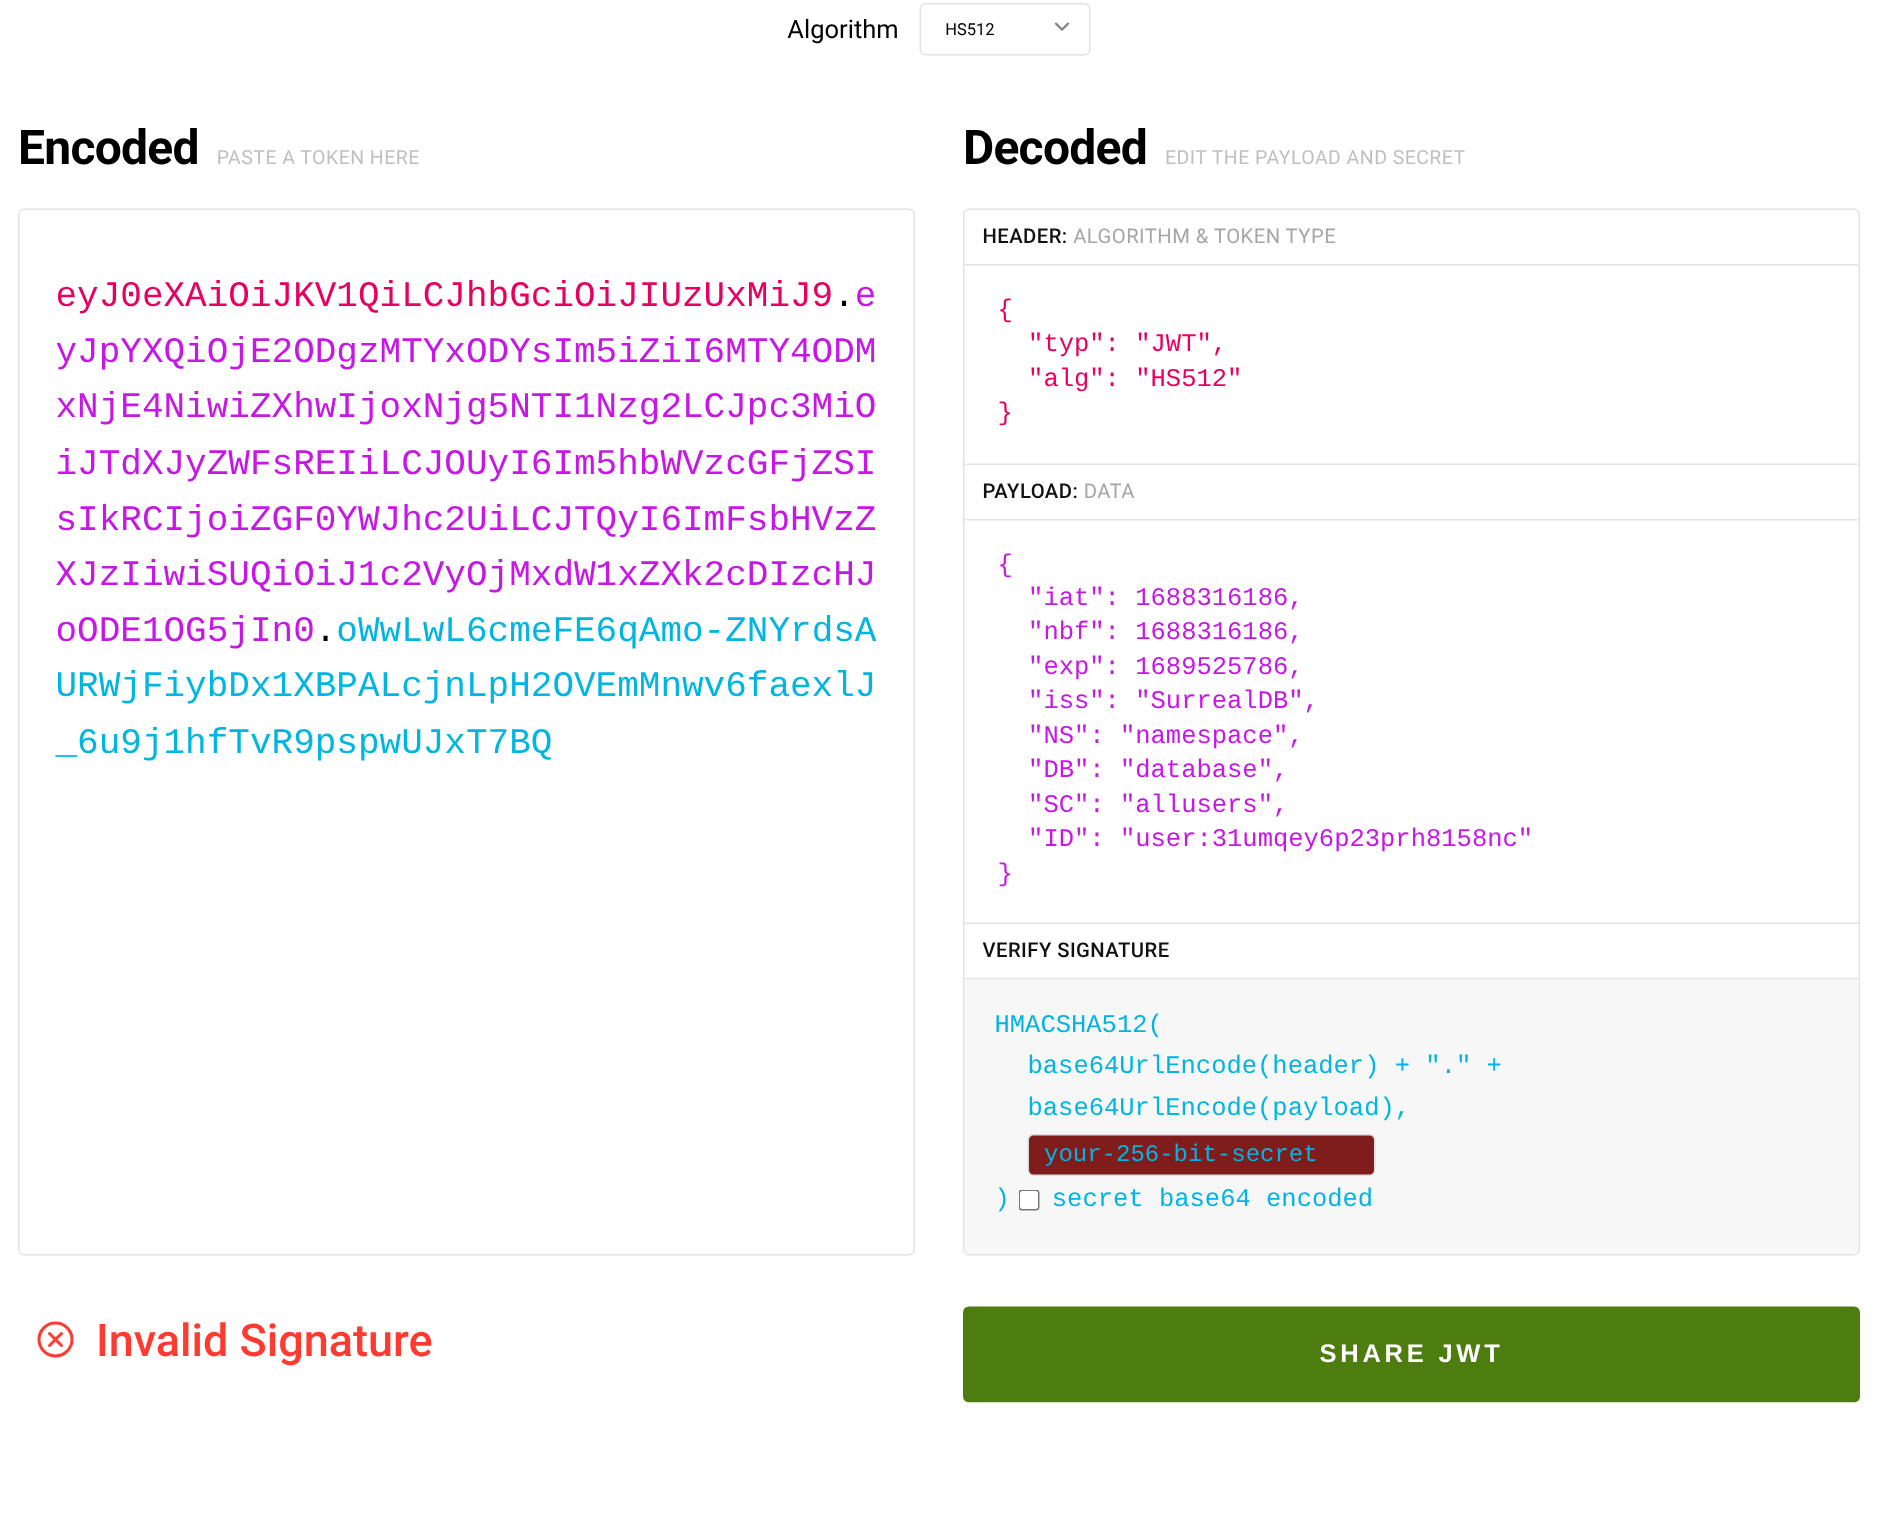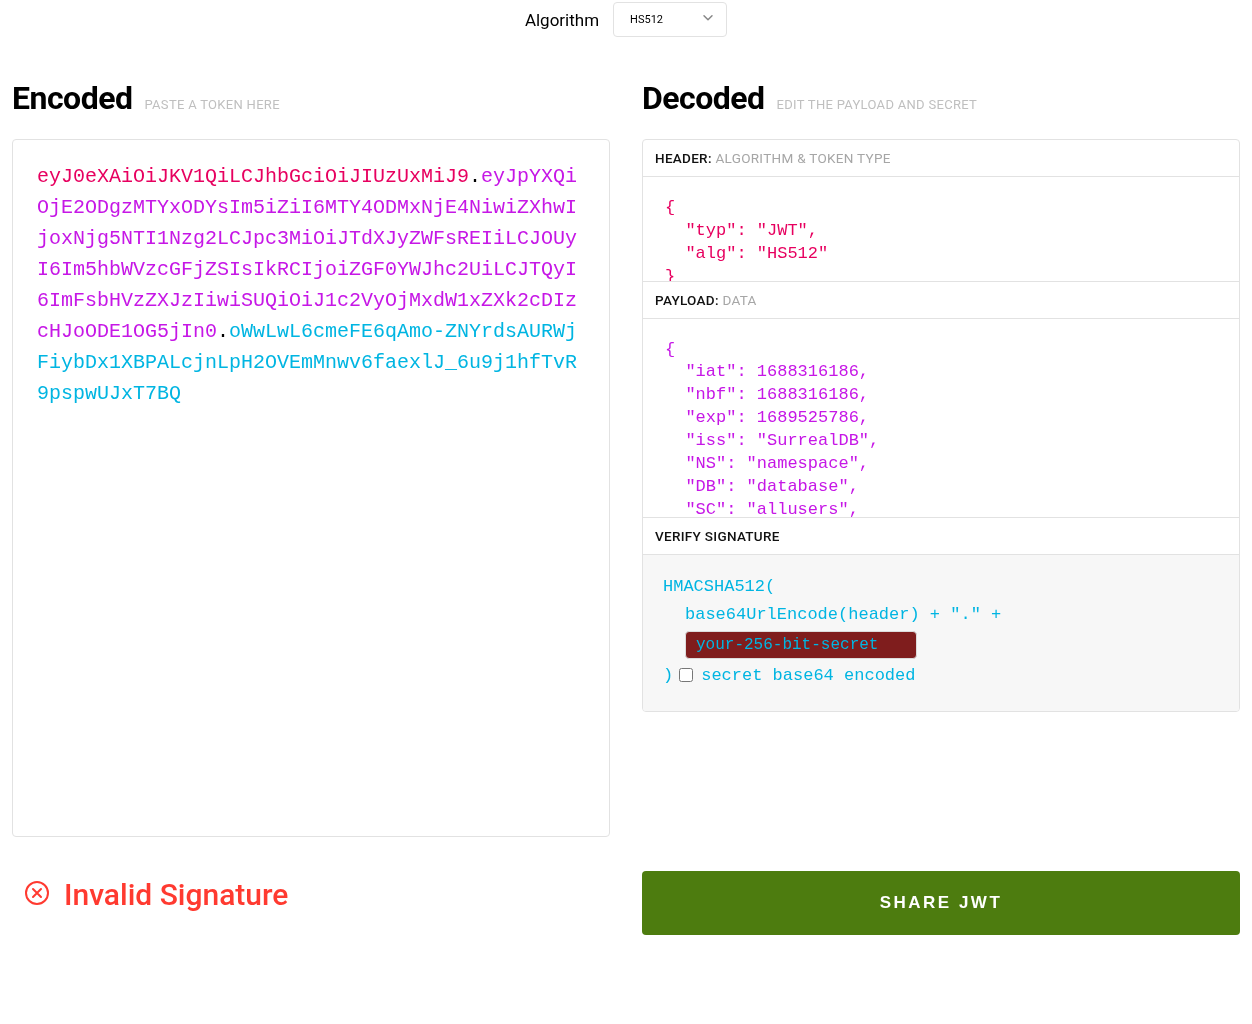--- a/index.html
+++ b/index.html
@@ -52,36 +52,36 @@
     font-size: 13px;
     color: #bfbfbf;
     letter-spacing: 0.3px;
     font-weight: 400;
     margin-left: 6px;
   }
   .mono { font-family: "SFMono-Regular", Consolas, "Liberation Mono", Menlo, monospace; }
   .encoded-box {
     border: 1px solid #e2e2e2;
     border-radius: 4px;
-    padding: 21px 24px;
-    font-size: 20px;
+    padding: 40px 24px;
+    font-size: 24px;
     line-height: 1.55;
     word-break: break-all;
     height: 698px;
     overflow: auto;
   }
   .tok-header { color: #e7005f; }
   .tok-payload { color: #c617e6; }
   .tok-sig { color: #00b5e2; }
   .tok-dot { color: #000; }
   .decoded-box {
     border: 1px solid #e2e2e2;
     border-radius: 4px;
     overflow: hidden;
-    height: 573px;
+    height: 698px;
     display: flex;
     flex-direction: column;
   }
   .sec-head {
     border-bottom: 1px solid #e2e2e2;
     padding: 10px 12px;
     font-size: 13.5px;
     letter-spacing: 0.3px;
   }
   .sec-head + .sec-body-wrapper .sec-body,
@@ -198,20 +198,21 @@
   "SC": "allusers",
   "ID": "user:31umqey6p23prh8158nc"
 }</div>
 
       <div class="sec-head">
         <span class="k">VERIFY SIGNATURE</span>
       </div>
       <div class="verify-body mono">
         <div>HMACSHA512(</div>
         <div style="padding-left:22px;">base64UrlEncode(header) + "." +</div>
+        <div style="padding-left:22px;">base64UrlEncode(payload),</div>
         <div style="padding-left:22px;">
           <input class="secret-input mono" value="your-256-bit-secret" style="">
         </div>
         <div class="b64-line">
           <span>)</span>
           <input type="checkbox" style="">
           <span>secret base64 encoded</span>
         </div>
       </div>
     </div>

